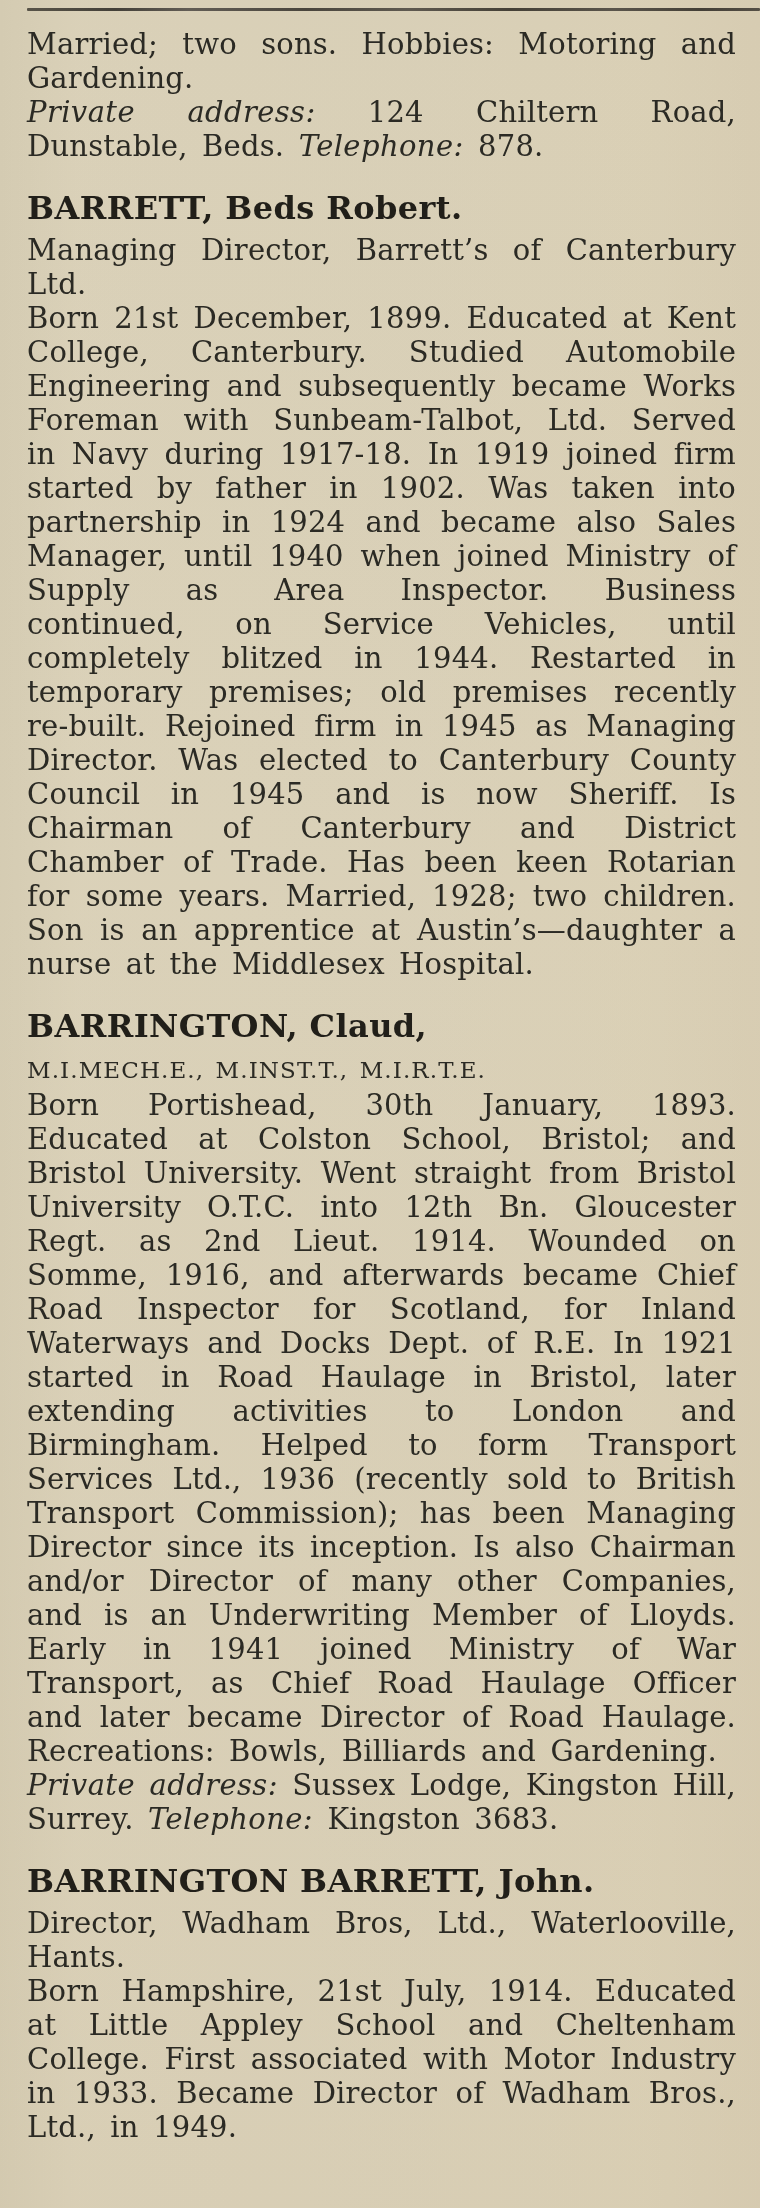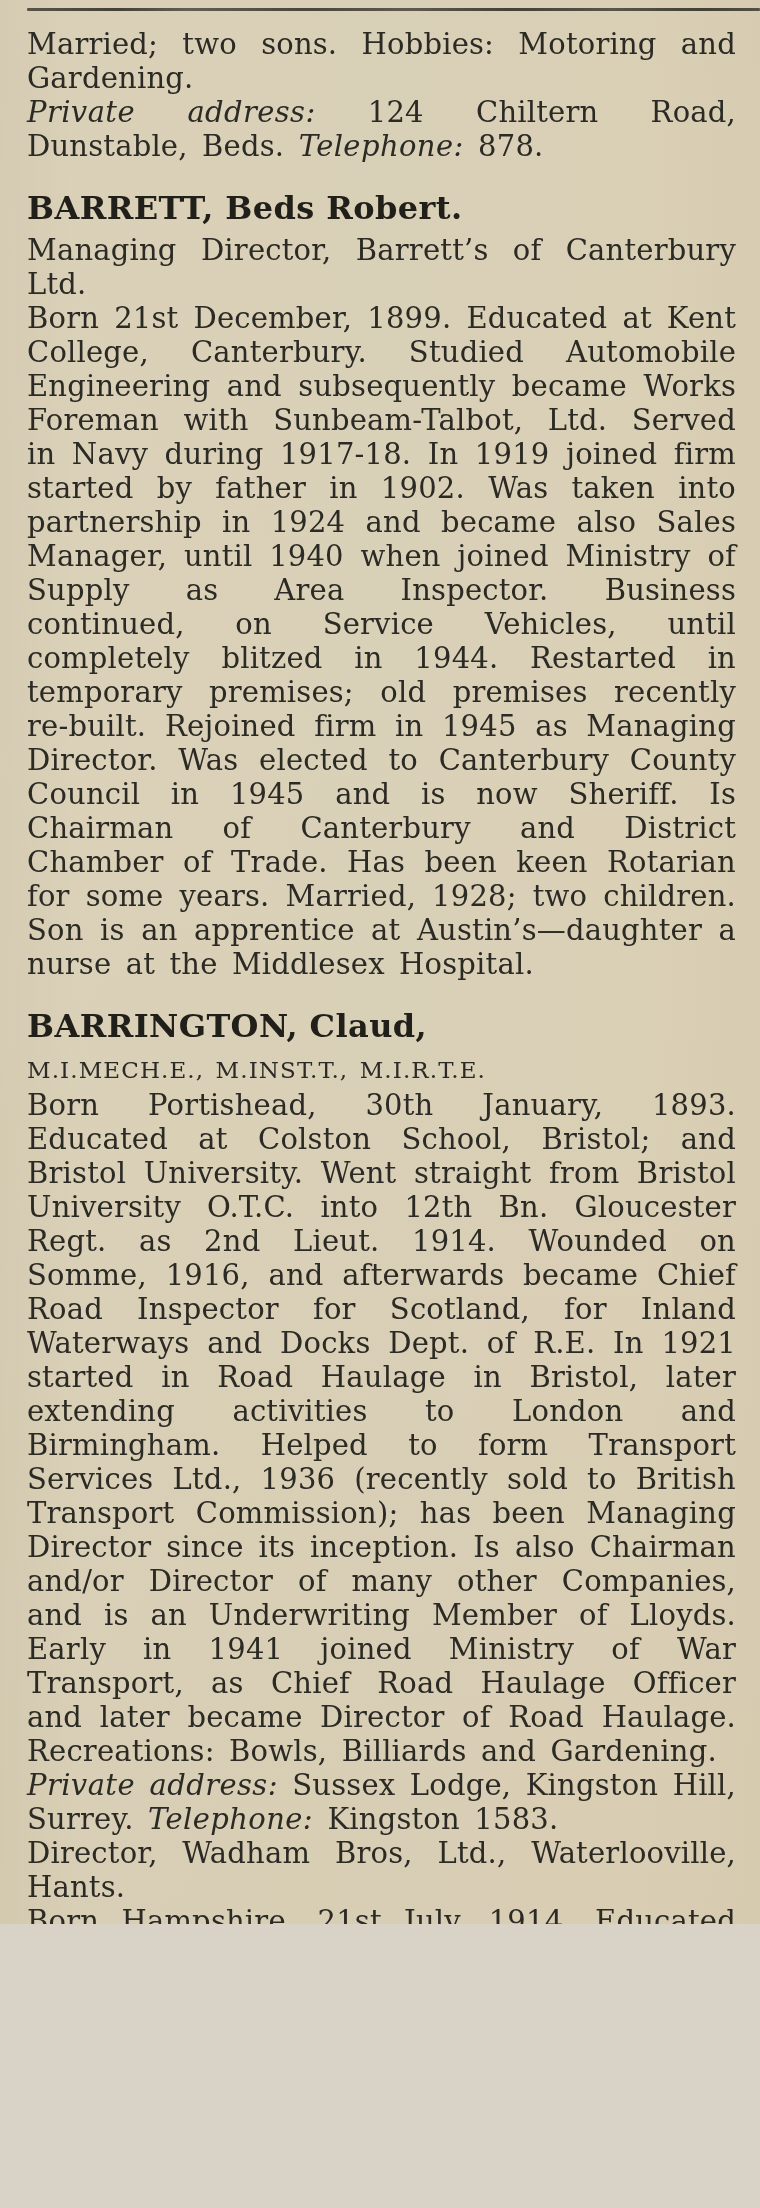--- a/index.html
+++ b/index.html
@@ -3,21 +3,21 @@
 <meta charset="utf-8">
 <style>
   html, body {
     margin: 0;
     padding: 0;
     background: #d8d3c6;
   }
   .page {
     position: relative;
     width: 760px;
-    height: 1924px;
+    height: 2208px;
     margin: 0;
     box-sizing: border-box;
     padding: 6px 24px 0 27px;
     overflow: hidden;
     background-color: #ebe6d8;
     background-image:
       linear-gradient(90deg, #e6e1d2 0%, #ece7d9 10%, #ebe6d8 55%, #ece6d6 85%, #e9e2d2 100%),
       linear-gradient(180deg, #ebe6d8 0%, #ece7d9 40%, #eae4d5 100%);
     background-blend-mode: multiply, normal;
     font-family: "DejaVu Serif", "Liberation Serif", serif;
@@ -88,22 +88,23 @@
   </section>
 
   <section class="entry">
     <h2 class="entry-name">BARRINGTON, Claud,</h2>
     <p class="quals">M.I.MECH.E., M.INST.T., M.I.R.T.E.</p>
     <p class="body">Born Portishead, 30th January, 1893. Educated at Colston School, Bristol; and Bristol University. Went straight from Bristol University O.T.C. into 12th Bn. Gloucester Regt. as 2nd Lieut. 1914. Wounded on Somme, 1916, and afterwards became Chief Road Inspector for Scotland, for Inland Waterways and Docks Dept. of R.E. In 1921 started in Road Haulage in Bristol, later extending activities to London and Birmingham. Helped to form Transport Services Ltd., 1936 (recently sold to British Transport Commission); has been Managing Director since its inception. Is also Chairman and/or Director of many other Companies, and is an Underwriting Member of Lloyds. Early in 1941 joined Ministry of War Transport, as Chief Road Haulage Officer and later became Director of Road Haulage. Recreations: Bowls, Billiards and Gardening.</p>
     <p class="body">
       <em class="lead">Private address:</em>
       <span>Sussex Lodge, Kingston Hill, Surrey.</span>
       <em class="lead">Telephone:</em>
-      <span>Kingston 1583.</span>
+      <span>Kingston 3683.</span>
     </p>
   </section>
 
   <section class="entry">
+    <h2 class="entry-name">BARRINGTON BARRETT, John.</h2>
     <p class="body">Director, Wadham Bros, Ltd., Waterlooville, Hants.</p>
     <p class="body">Born Hampshire, 21st July, 1914. Educated at Little Appley School and Cheltenham College. First associated with Motor Industry in 1933. Became Director of Wadham Bros., Ltd., in 1949.</p>
   </section>
 
 </div>
 
 </body></html>

